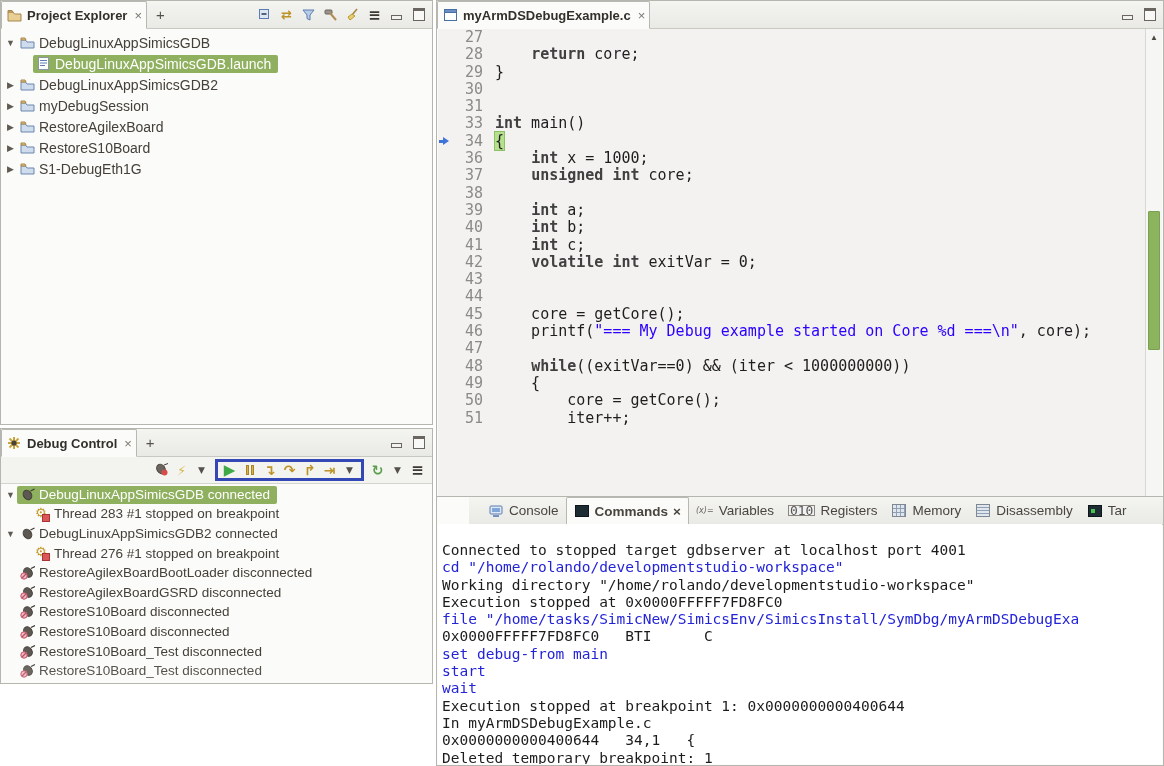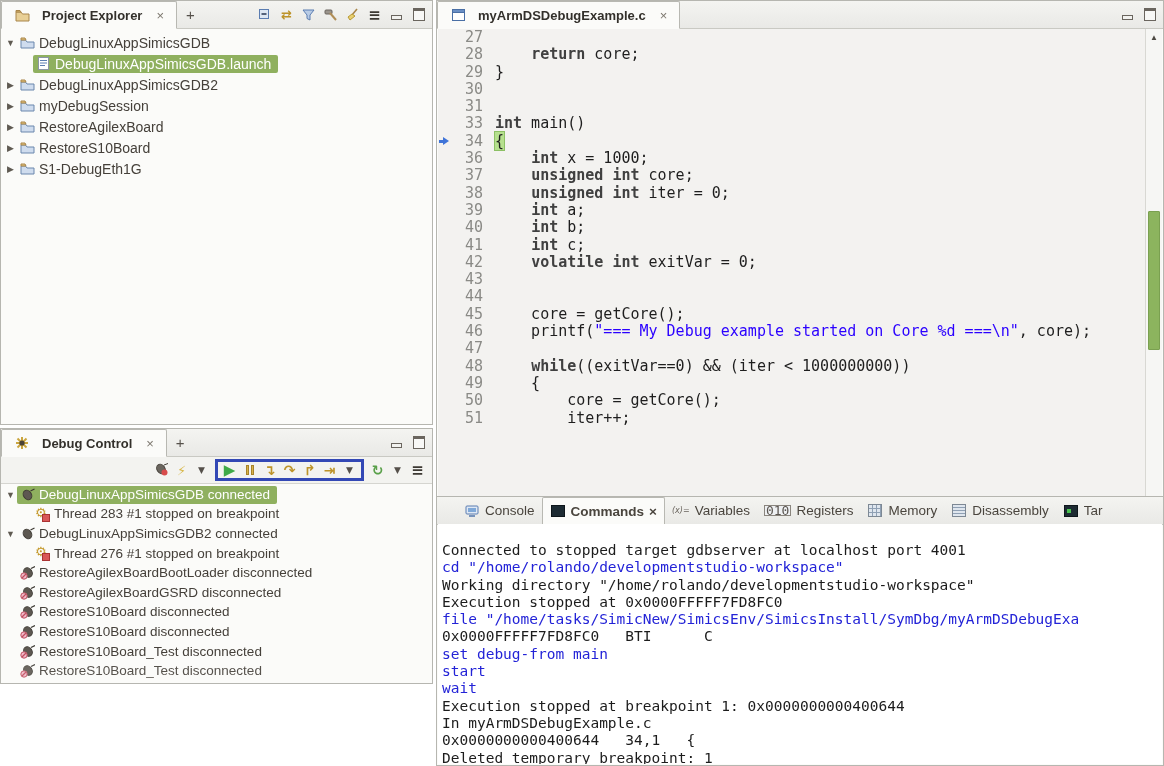--- a/index.html
+++ b/index.html
@@ -5,21 +5,21 @@
   html,body{margin:0;padding:0;}
   body{
     width:1164px;height:766px;position:relative;background:#ffffff;
     font-family:"Liberation Sans",sans-serif;overflow:hidden;
     -webkit-font-smoothing:antialiased;color:#45403a;
   }
   .panel{position:absolute;background:#fbfbf9;border:1px solid #b6b6b0;box-sizing:border-box;overflow:hidden;}
   
   .tabbar{height:27px;background:linear-gradient(#f4f4f1,#e9e9e6);border-bottom:1px solid #c9c9c3;
           display:flex;align-items:stretch;position:relative;}
-  .tab{display:flex;align-items:center;gap:12px;padding:0 12px;font-size:13px;color:#4a453e;white-space:nowrap;}
+  .tab{display:flex;align-items:center;gap:5px;padding:0 4px;font-size:13px;color:#4a453e;white-space:nowrap;}
   .tab.active{background:#fbfbf9;border:1px solid #b8b8b2;border-bottom:1px solid #fbfbf9;
               font-weight:bold;color:#33302b;margin-bottom:-1px;border-radius:2px 2px 0 0;}
   .tab .x{color:#7c776e;font-size:13px;font-weight:normal;margin-left:2px;cursor:pointer;}
   .plus-tab{display:flex;align-items:center;padding:0 9px;font-size:15px;color:#55504a;}
   .tb-right{margin-left:auto;display:flex;align-items:center;gap:3px;padding-right:4px;}
   .tbtn{width:19px;height:19px;display:flex;align-items:center;justify-content:center;}
   
   .tree{font-size:14px;}
   .trow{display:flex;align-items:center;padding-left:3px;white-space:nowrap;}
   .exp{width:13px;font-size:9px;color:#5f5a52;text-align:center;flex:0 0 13px;}
@@ -494,21 +494,21 @@
   <div class="code-area" id="code">
       <div class="cl"><span class="gut"></span><span class="ln">27</span><span class="src"></span></div>
       <div class="cl"><span class="gut"></span><span class="ln">28</span><span class="src"><span>    </span><span class="kw">return</span><span> core;</span></span></div>
       <div class="cl"><span class="gut"></span><span class="ln">29</span><span class="src"><span>}</span></span></div>
       <div class="cl"><span class="gut"></span><span class="ln">30</span><span class="src"></span></div>
       <div class="cl"><span class="gut"></span><span class="ln">31</span><span class="src"></span></div>
       <div class="cl"><span class="gut"></span><span class="ln">33</span><span class="src"><span class="kw">int</span><span> main()</span></span></div>
       <div class="cl"><span class="gut"><span class="pcarrow"><i class="bar"></i><i class="tri"></i></span></span><span class="ln">34</span><span class="src"><span class="cur">{</span></span></div>
       <div class="cl"><span class="gut"></span><span class="ln">36</span><span class="src"><span>    </span><span class="kw">int</span><span> x = 1000;</span></span></div>
       <div class="cl"><span class="gut"></span><span class="ln">37</span><span class="src"><span>    </span><span class="kw">unsigned</span><span> </span><span class="kw">int</span><span> core;</span></span></div>
-      <div class="cl"><span class="gut"></span><span class="ln">38</span><span class="src"><span>    </span><span class="kw">unsigned</span><span> </span><span class="kw">int</span><span> iter = 0;</span></span></div>
+      <div class="cl"><span class="gut"></span><span class="ln">38</span></div>
       <div class="cl"><span class="gut"></span><span class="ln">39</span><span class="src"><span>    </span><span class="kw">int</span><span> a;</span></span></div>
       <div class="cl"><span class="gut"></span><span class="ln">40</span><span class="src"><span>    </span><span class="kw">int</span><span> b;</span></span></div>
       <div class="cl"><span class="gut"></span><span class="ln">41</span><span class="src"><span>    </span><span class="kw">int</span><span> c;</span></span></div>
       <div class="cl"><span class="gut"></span><span class="ln">42</span><span class="src"><span>    </span><span class="kw">volatile</span><span> </span><span class="kw">int</span><span> exitVar = 0;</span></span></div>
       <div class="cl"><span class="gut"></span><span class="ln">43</span><span class="src"></span></div>
       <div class="cl"><span class="gut"></span><span class="ln">44</span><span class="src"></span></div>
       <div class="cl"><span class="gut"></span><span class="ln">45</span><span class="src"><span>    core = getCore();</span></span></div>
       <div class="cl"><span class="gut"></span><span class="ln">46</span><span class="src"><span>    printf(</span><span class="str">"=== My Debug example started on Core %d ===\n"</span><span>, core);</span></span></div>
       <div class="cl"><span class="gut"></span><span class="ln">47</span><span class="src"></span></div>
       <div class="cl"><span class="gut"></span><span class="ln">48</span><span class="src"><span>    </span><span class="kw">while</span><span>((exitVar==0) &amp;&amp; (iter &lt; 1000000000))</span></span></div>
@@ -522,21 +522,21 @@
     <span class="arr" style="bottom:2px;">▼</span>
   </div>
   <div class="hscroll">
     <span class="arr" style="left:0;">◀</span>
     <span class="thumb" style="left:14px;right:16px;"></span>
     <span class="arr" style="right:0;">▶</span>
   </div>
 </div>
 
 <div class="panel" id="console" style="left:436px;top:496px;width:728px;height:270px;">
-  <div class="tabbar" id="co-tabs" style="padding-left:20px;">
+  <div class="tabbar" id="co-tabs" style="padding-left:12px;margin-left:32px;">
       <div class="ctab">
         <span class="ic">
           <svg width="14" height="12" viewBox="0 0 14 12">
             <rect x="1" y="1" width="12" height="8" rx="1" fill="#dfe8f4" stroke="#5b7db1"></rect>
             <rect x="3" y="3" width="8" height="4" fill="#7fa8d8"></rect>
             <line x1="4" y1="11" x2="10" y2="11" stroke="#5b7db1" stroke-width="1.6"></line>
           </svg>
         </span>
         <span>Console</span>
       </div>

